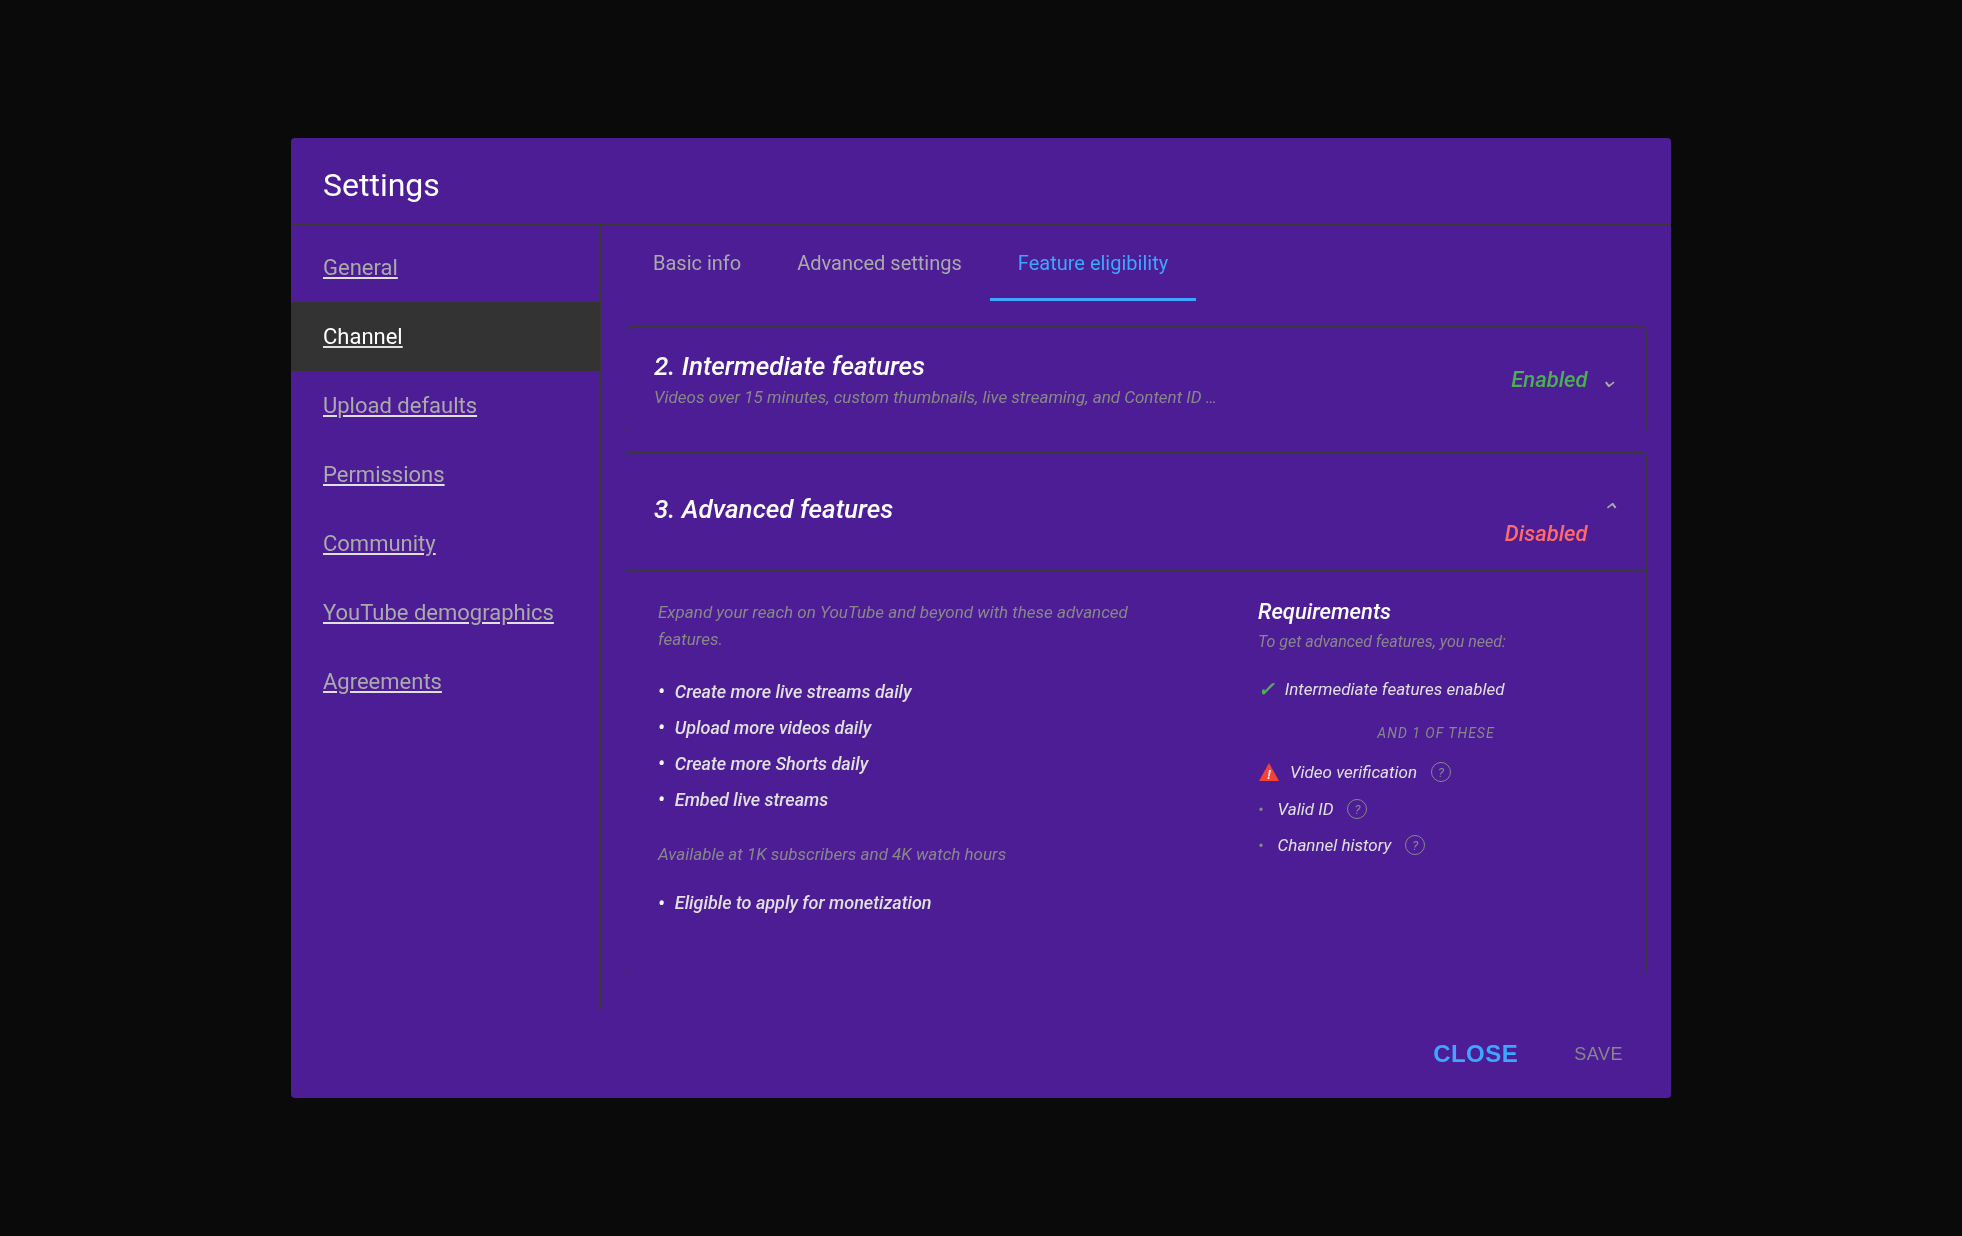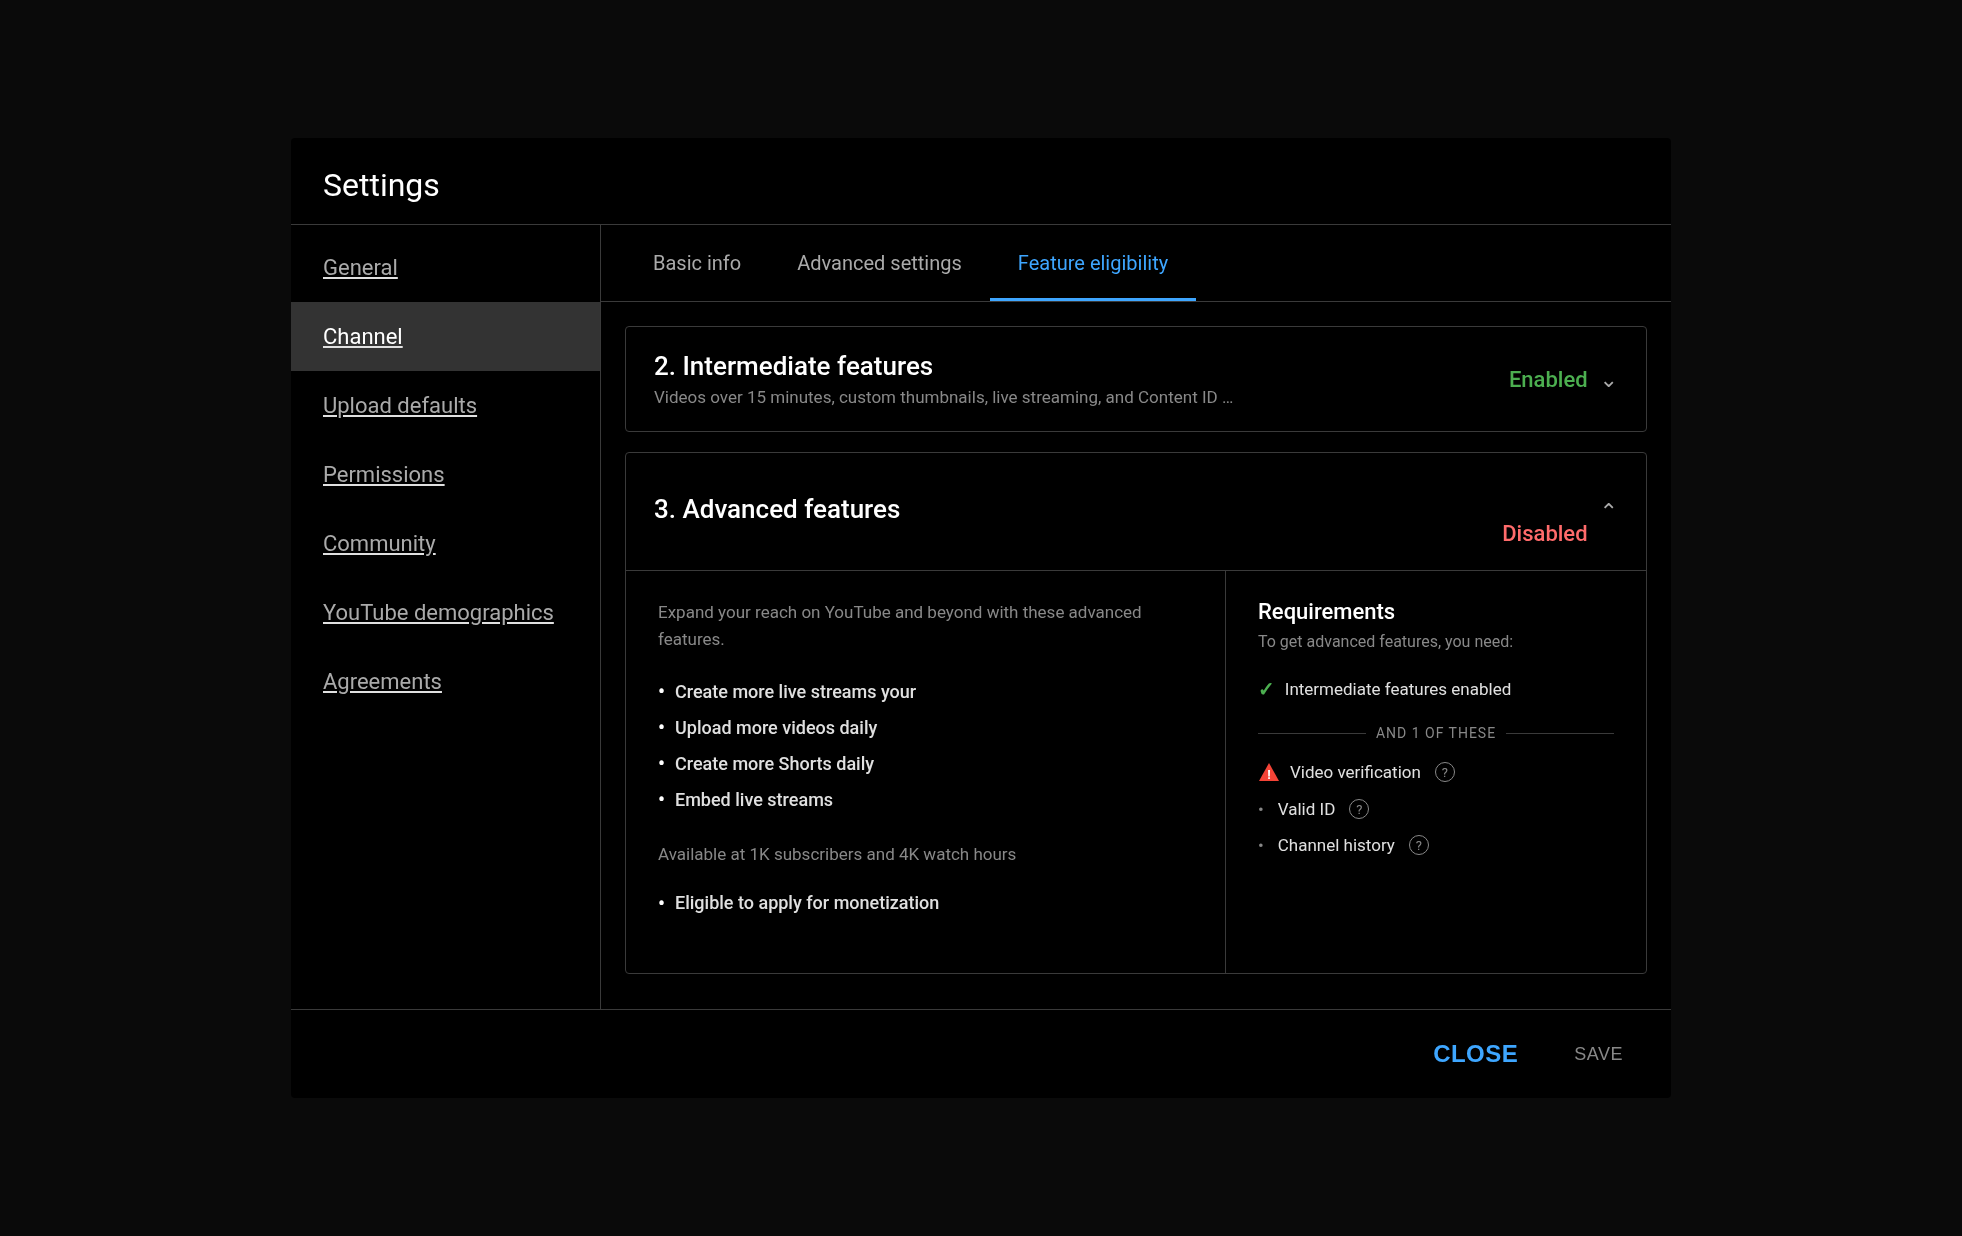--- a/index.html
+++ b/index.html
@@ -19,21 +19,21 @@
       background: rgba(0,0,0,0.6);
     }
 
     .dialog {
       position: absolute;
       top: 50%;
       left: 50%;
       transform: translate(-50%, -50%);
       width: 1380px;
       height: 960px;
-      background: #000000;
+      background: #4c1d95;
       border-radius: 4px;
       display: flex;
       flex-direction: column;
       overflow: hidden;
     }
 
     
     .dialog-header {
       padding: 28px 32px 20px 32px;
       border-bottom: 1px solid #3a3a3a;
@@ -125,20 +125,21 @@
       background: #555;
       border-radius: 4px;
     }
 
     
     .feature-card {
       border: 1px solid #3a3a3a;
       border-radius: 4px;
       margin-bottom: 20px;
       overflow: hidden;
+      font-style: italic;
     }
 
     .feature-card-header {
       display: flex;
       align-items: center;
       justify-content: space-between;
       padding: 24px 28px;
       cursor: pointer;
     }
 
@@ -426,21 +427,21 @@
             </div>
           </div>
 
           <div class="feature-card-body">
 
             <div class="feature-body-left">
               <p class="feature-desc">Expand your reach on YouTube and beyond with these advanced features.</p>
 
               <ul class="feature-list">
                 <li>
-                  <span>Create more live streams your</span>
+                  <span>Create more live streams daily</span>
                 </li>
                 <li>
                   <span>Upload more videos daily</span>
                 </li>
                 <li>
                   <span>Create more Shorts daily</span>
                 </li>
                 <li>
                   <span>Embed live streams</span>
                 </li>

